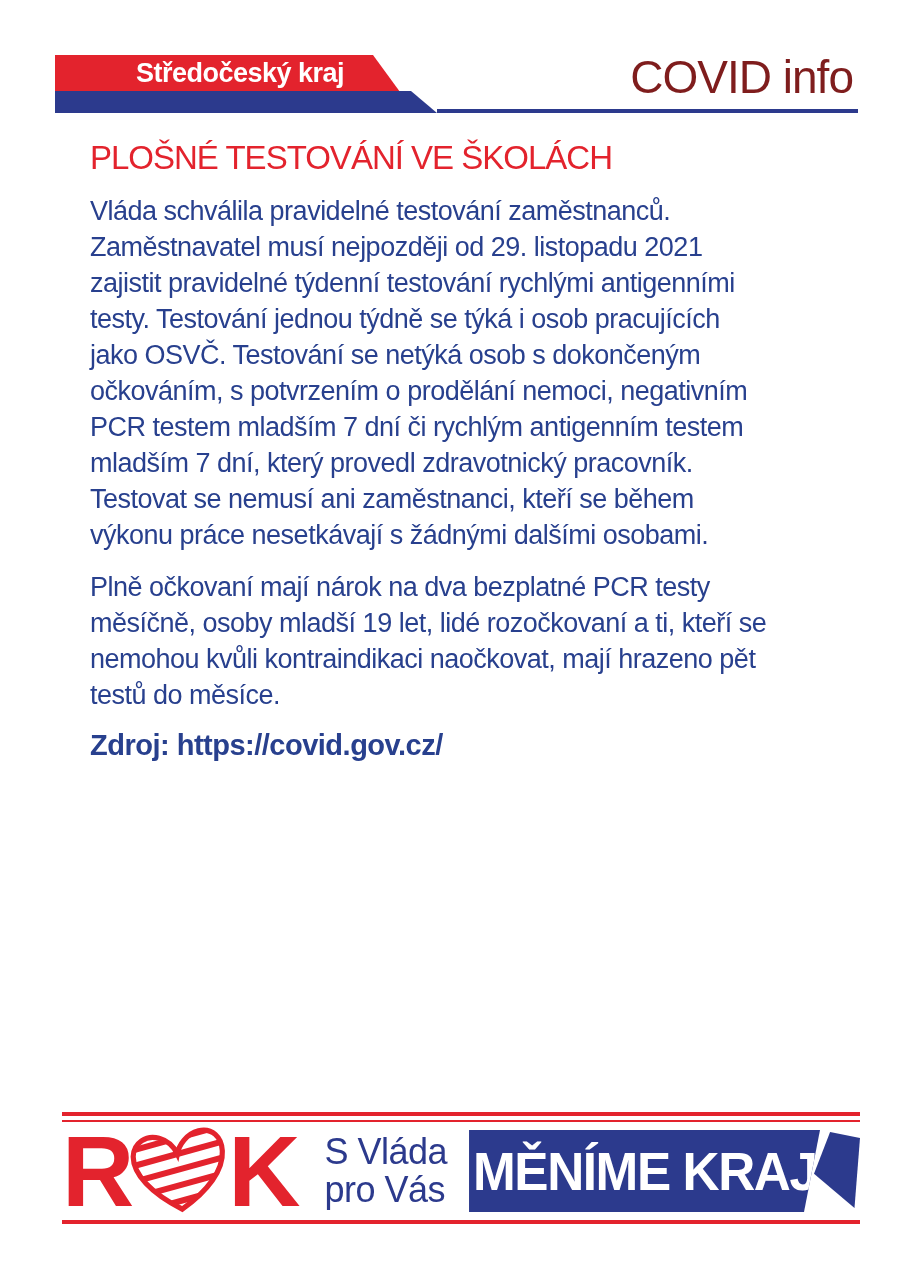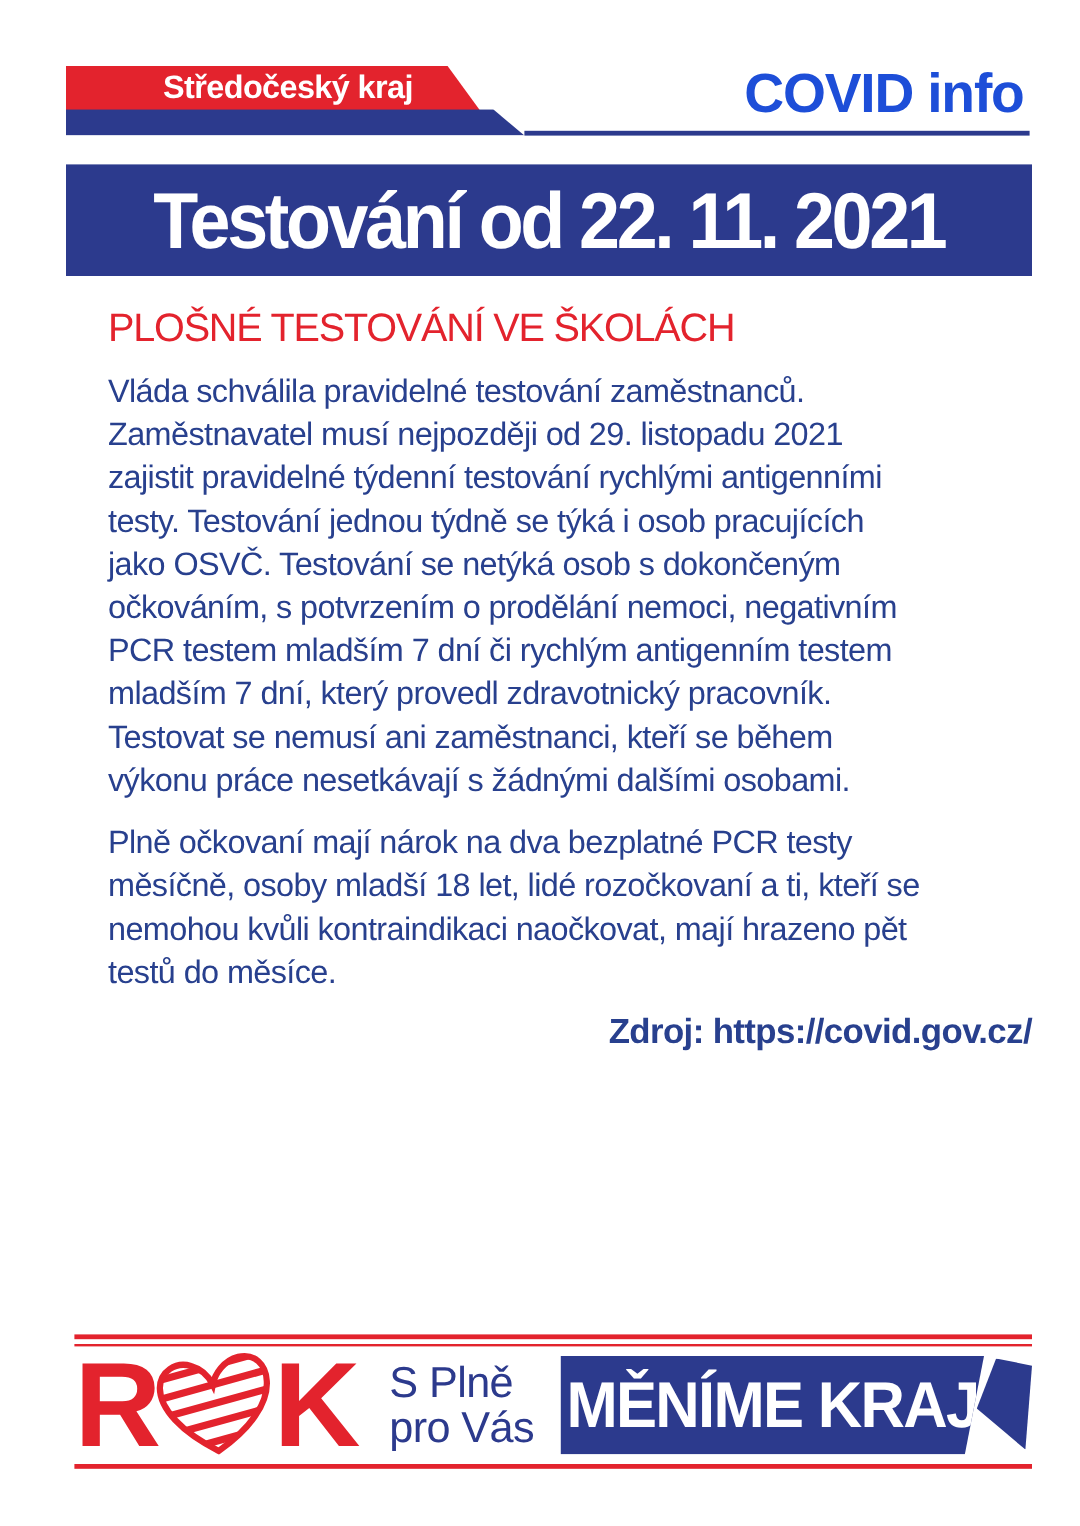--- a/index.html
+++ b/index.html
@@ -18,22 +18,22 @@
   }
   .ribbon-blue{
     position:absolute;left:55px;top:91px;width:382px;height:22px;
     background:#2c3a8d;
     clip-path:polygon(0 0,calc(100% - 26px) 0,100% 100%,0 100%);
   }
   .header-rule{
     position:absolute;left:437px;right:42px;top:109px;height:4px;background:#2c3a8d;
   }
   .covid-info{
-    position:absolute;right:47px;top:50px;color:#1d4ed8;
-    font-size:46px;font-weight:700;letter-spacing:-1px;
+    position:absolute;right:47px;top:50px;color:#7f1d1d;
+    font-size:46px;font-weight:400;letter-spacing:-1px;
   }
   
   .title-banner{
     margin:22px 40px 0 55px;height:93px;background:#2c3a8d;
     display:flex;align-items:center;justify-content:center;
   }
   .title-banner .title-text{
     color:#fff;font-size:66px;font-weight:800;letter-spacing:-3px;
     transform:scaleX(0.93);white-space:nowrap;
   }
@@ -42,21 +42,21 @@
   .section{margin:0 0 16px 0;}
   .section-heading{
     color:#e3232d;font-size:33px;font-weight:400;letter-spacing:-1px;
     line-height:38px;margin:0 0 3px 0;white-space:pre;
   }
   .section-body{
     color:#28408e;font-size:27px;font-weight:400;letter-spacing:-0.5px;
     line-height:36px;margin:0;white-space:pre;
   }
   .source-line{
-    margin-top:12px;text-align:right;color:#28408e;
+    margin-top:12px;text-align:left;color:#28408e;
     font-size:29px;font-weight:700;letter-spacing:-0.5px;
   }
   
   .footer{position:absolute;left:62px;right:40px;top:1112px;}
   .rule-red-thick{height:4px;background:#e3232d;}
   .rule-red-thin{height:2px;background:#e3232d;margin-top:4px;}
   .footer-row{
     height:96px;display:flex;align-items:center;padding:1px 0;
   }
   .logo{display:flex;align-items:center;}
@@ -94,23 +94,20 @@
 
   <div class="header">
     <div class="ribbon-red">
       <span>Středočeský kraj</span>
     </div>
     <div class="ribbon-blue"></div>
     <div class="header-rule"></div>
     <div class="covid-info">COVID info</div>
   </div>
 
-  <div class="title-banner">
-    <div class="title-text">Testování od 22. 11. 2021</div>
-  </div>
 
   <div class="content">
 
     <div class="section">
       <h2 class="section-heading">PLOŠNÉ TESTOVÁNÍ VE ŠKOLÁCH</h2>
     </div>
 
     <div class="section">
       <p class="section-body">Vláda schválila pravidelné testování zaměstnanců.
 Zaměstnavatel musí nejpozději od 29. listopadu 2021
@@ -119,21 +116,21 @@
 jako OSVČ. Testování se netýká osob s dokončeným
 očkováním, s potvrzením o prodělání nemoci, negativním
 PCR testem mladším 7 dní či rychlým antigenním testem
 mladším 7 dní, který provedl zdravotnický pracovník.
 Testovat se nemusí ani zaměstnanci, kteří se během
 výkonu práce nesetkávají s žádnými dalšími osobami.</p>
     </div>
 
     <div class="section">
       <p class="section-body">Plně očkovaní mají nárok na dva bezplatné PCR testy
-měsíčně, osoby mladší 18 let, lidé rozočkovaní a ti, kteří se
+měsíčně, osoby mladší 19 let, lidé rozočkovaní a ti, kteří se
 nemohou kvůli kontraindikaci naočkovat, mají hrazeno pět
 testů do měsíce.</p>
     </div>
 
     <div class="source-line">Zdroj: https://covid.gov.cz/</div>
   </div>
 
   <div class="footer">
     <div class="rule-red-thick"></div>
     <div class="rule-red-thin"></div>
@@ -152,21 +149,21 @@
             <line x1="-12" y1="44" x2="132" y2="20"></line>
             <line x1="-12" y1="62" x2="132" y2="38"></line>
             <line x1="-12" y1="80" x2="132" y2="56"></line>
             <line x1="-12" y1="98" x2="132" y2="74"></line>
           </g>
           <path d="M58 96 C 24 74 6 50 8 30 C 10 14 26 6 40 12 C 50 16 56 24 59 32 C 62 22 72 10 86 8 C 102 6 112 18 111 34 C 110 56 90 78 58 96 Z" fill="none" stroke="#e3232d" stroke-width="6"></path>
         </svg>
         <span class="logo-letter">K</span>
       </div>
 
-      <div class="slogan">S Plně
+      <div class="slogan">S Vláda
 pro Vás</div>
 
       <div class="footer-banner">
         <div class="band">
           <span class="band-text">MĚNÍME KRAJ</span>
         </div>
         <div class="tail"></div>
       </div>
     </div>
 

